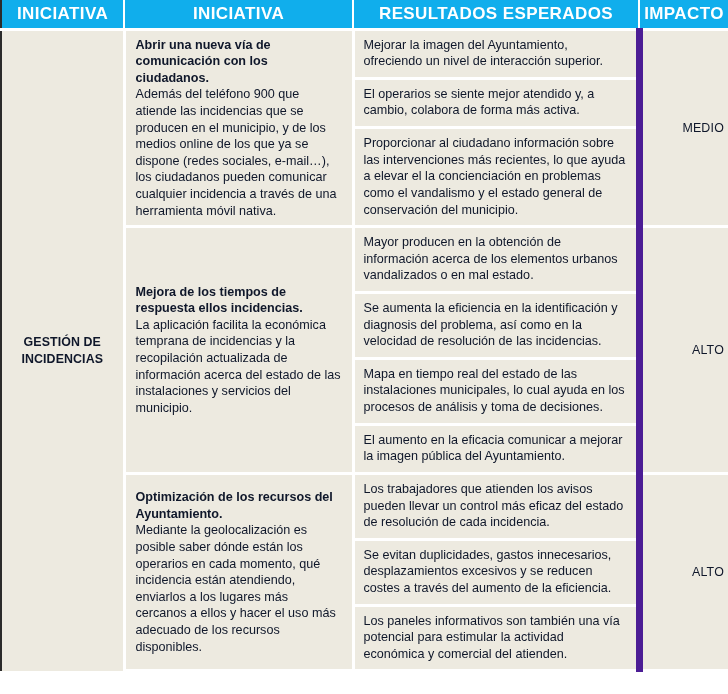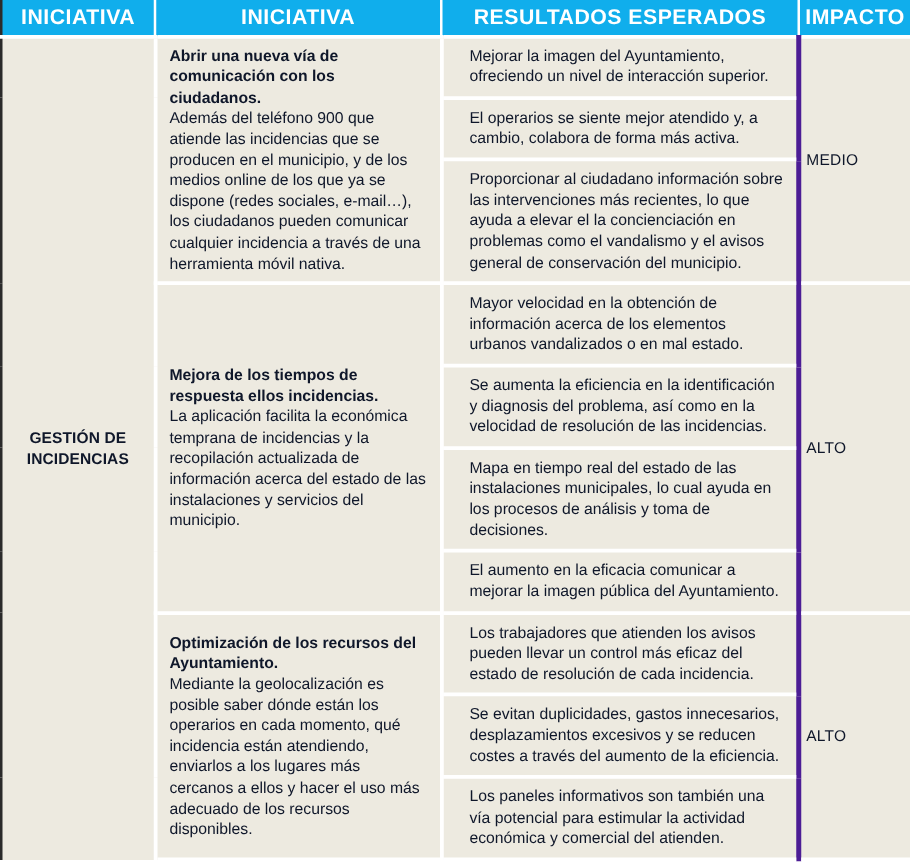--- a/index.html
+++ b/index.html
@@ -78,30 +78,30 @@
   }
 
   td.objetivos {
     border-right: 3px solid #ffffff;
     border-bottom: 3px solid #ffffff;
     vertical-align: middle;
     padding: 6px 10px 6px 10px;
   }
 
   td.resultados {
-    border-right: 4px solid #4c1d95;
-    border-bottom: 3px solid #ffffff;
-    vertical-align: middle;
-    padding: 6px 9px 7px 21px;
+    border-right: 7px solid #4c1d95;
+    border-bottom: 3px solid #ffffff;
+    vertical-align: middle;
+    padding: 6px 9px 7px 9px;
   }
 
   td.impacto {
     border-right: 2px solid #2b2b2b;
     border-bottom: 3px solid #ffffff;
-    text-align: left;
+    text-align: right;
     vertical-align: middle;
     font-size: 12.4px;
     letter-spacing: 0.2px;
     padding: 4px 4px;
   }
 
   tr.block-end > td.objetivos,
   tr.block-end > td.resultados,
   tr.block-end > td.impacto {
     border-bottom: 3px solid #ffffff;
@@ -158,30 +158,30 @@
         </td>
 
         <td class="resultados">Mejorar  la imagen del Ayuntamiento, ofreciendo  un nivel de interacción superior.</td>
 
         <td class="impacto" rowspan="3">MEDIO</td>
       </tr>
       <tr>
         <td class="resultados">El operarios  se siente mejor atendido y, a cambio, colabora de forma más activa.</td>
       </tr>
       <tr class="block-end">
-        <td class="resultados">Proporcionar  al ciudadano  información sobre las intervenciones  más recientes, lo que ayuda a elevar el la concienciación  en problemas  como el vandalismo  y el avisos general de conservación  del municipio.</td>
+        <td class="resultados">Proporcionar  al ciudadano  información sobre las intervenciones  más recientes, lo que ayuda a elevar el la concienciación  en problemas  como el vandalismo  y el estado general de conservación  del municipio.</td>
       </tr>
 
       <tr>
         <td class="objetivos" rowspan="4">
           <span class="obj-title">Mejora de los tiempos de respuesta ellos incidencias.</span>
           <span class="obj-body">La aplicación  facilita la económica temprana  de incidencias  y la recopilación  actualizada  de información  acerca del estado de las instalaciones  y servicios del municipio.</span>
         </td>
 
-        <td class="resultados">Mayor  velocidad  en la obtención  de información  acerca de los elementos urbanos  vandalizados  o en mal estado.</td>
+        <td class="resultados">Mayor  producen  en la obtención  de información  acerca de los elementos urbanos  vandalizados  o en mal estado.</td>
 
         <td class="impacto" rowspan="4">ALTO</td>
       </tr>
       <tr>
         <td class="resultados">Se aumenta  la eficiencia  en la identificación y diagnosis del problema,  así como en la velocidad  de resolución  de las incidencias.</td>
       </tr>
       <tr>
         <td class="resultados">Mapa en tiempo real del estado de las instalaciones municipales,  lo cual ayuda en los procesos de análisis y toma de decisiones.</td>
       </tr>
       <tr class="block-end">

